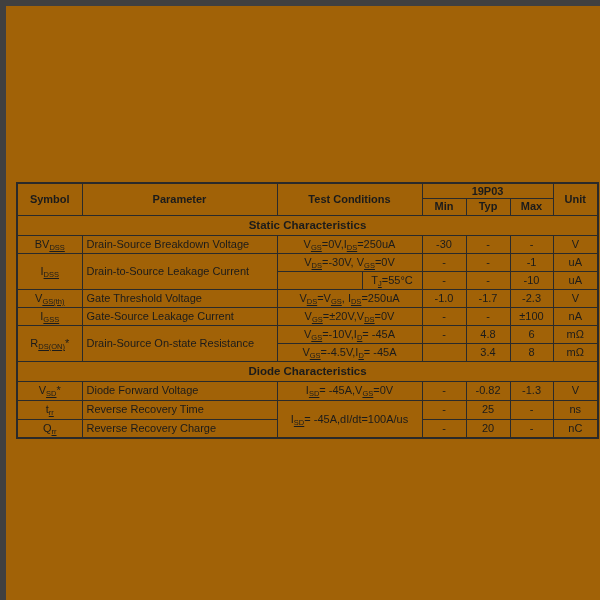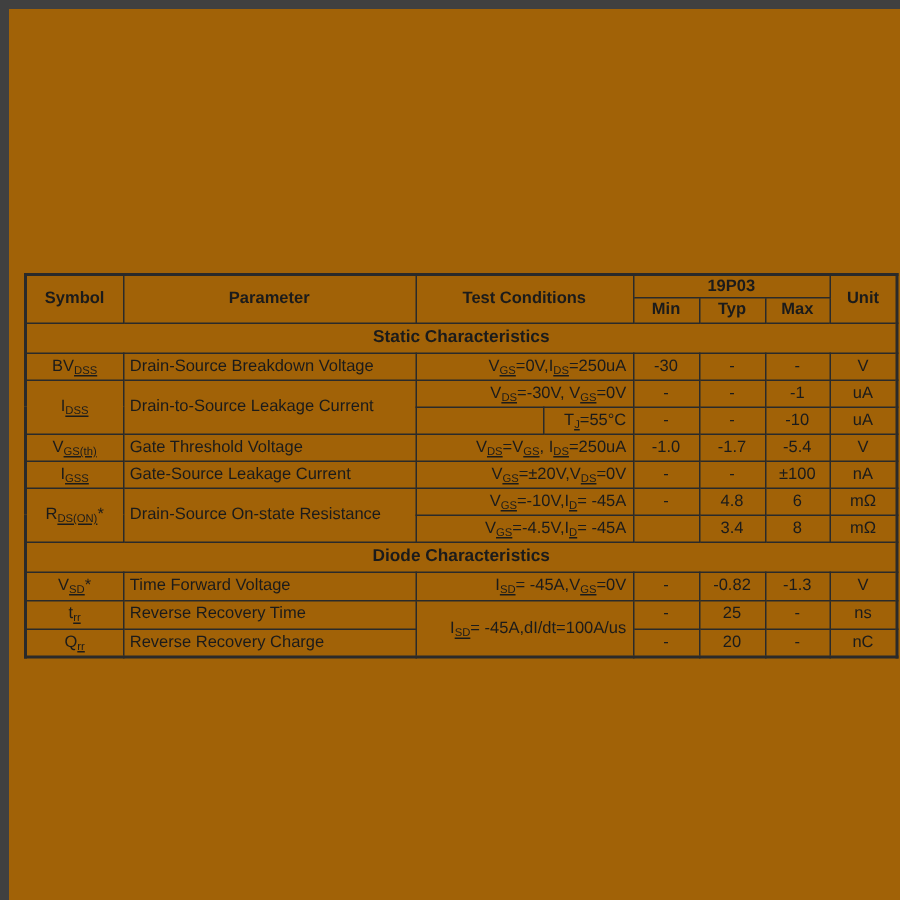--- a/index.html
+++ b/index.html
@@ -50,22 +50,22 @@
     font-size: 11px;
   }
   td.section {
     font-weight: bold;
     text-align: center;
     padding-left: 7px;
     font-size: 11.5px;
   }
   td.sym { text-align: center; }
   td.par { text-align: left; padding-left: 7px; margin-top: 41px; }
-  td.cond { text-align: right; padding-left: 5px; }
-  td.cond-sub { text-align: right; }
+  td.cond { text-align: center; padding-left: 5px; }
+  td.cond-sub { text-align: center; }
   td.val { text-align: center; margin-left: 40px; }
   td.unit { text-align: center; }
   sub {
     font-size: 7.5px;
     vertical-align: baseline;
     position: relative;
     bottom: -2px;
     letter-spacing: 0;
     text-decoration: underline;
   }
@@ -132,21 +132,21 @@
       <td class="val">-10</td>
       <td class="unit">uA</td>
     </tr>
 
     <tr class="body-row">
       <td class="sym">V<sub>GS(th)</sub></td>
       <td class="par">Gate Threshold Voltage</td>
       <td class="cond" colspan="2">V<sub>DS</sub>=V<sub>GS</sub>, I<sub>DS</sub>=250uA</td>
       <td class="val">-1.0</td>
       <td class="val">-1.7</td>
-      <td class="val">-5.4</td>
+      <td class="val">-2.3</td>
       <td class="unit">V</td>
     </tr>
 
     <tr class="body-row">
       <td class="sym">I<sub>GSS</sub></td>
       <td class="par">Gate-Source Leakage Current</td>
       <td class="cond" colspan="2">V<sub>GS</sub>=±20V,V<sub>DS</sub>=0V</td>
       <td class="val">-</td>
       <td class="val">-</td>
       <td class="val">±100</td>
@@ -170,21 +170,21 @@
       <td class="val">8</td>
       <td class="unit">mΩ</td>
     </tr>
 
     <tr class="section-row">
       <td class="section" colspan="8">Diode Characteristics</td>
     </tr>
 
     <tr class="body-row-d">
       <td class="sym">V<sub>SD</sub>*</td>
-      <td class="par">Time Forward Voltage</td>
+      <td class="par">Diode Forward Voltage</td>
       <td class="cond" colspan="2">I<sub>SD</sub>= -45A,V<sub>GS</sub>=0V</td>
       <td class="val">-</td>
       <td class="val">-0.82</td>
       <td class="val">-1.3</td>
       <td class="unit">V</td>
     </tr>
 
     <tr class="body-row-d">
       <td class="sym">t<sub>rr</sub></td>
       <td class="par">Reverse Recovery Time</td>

